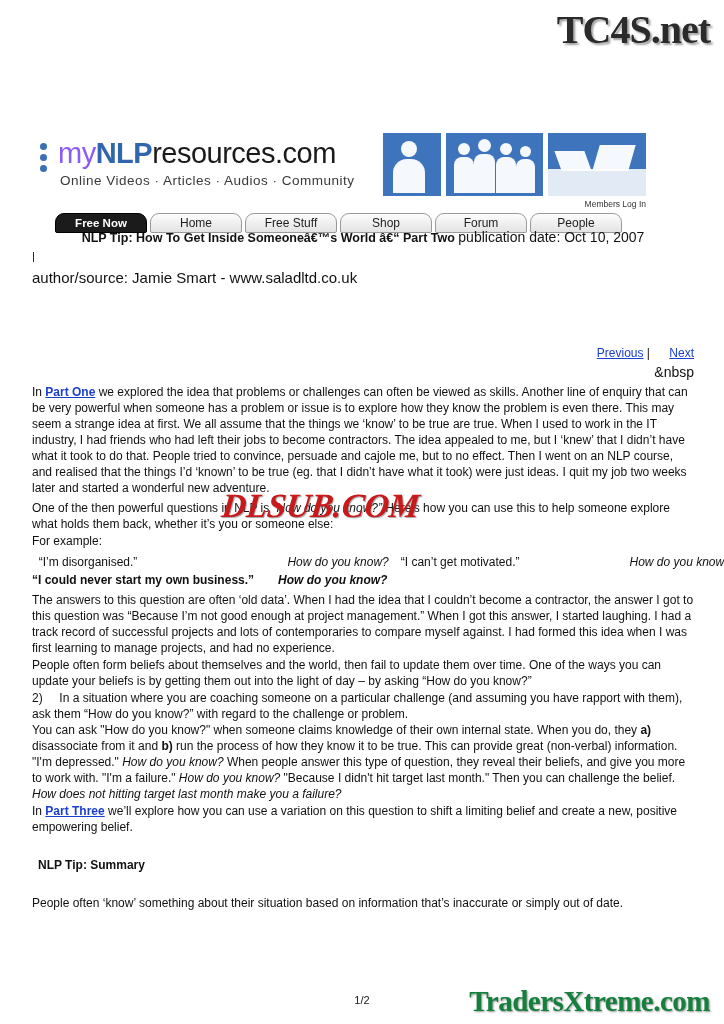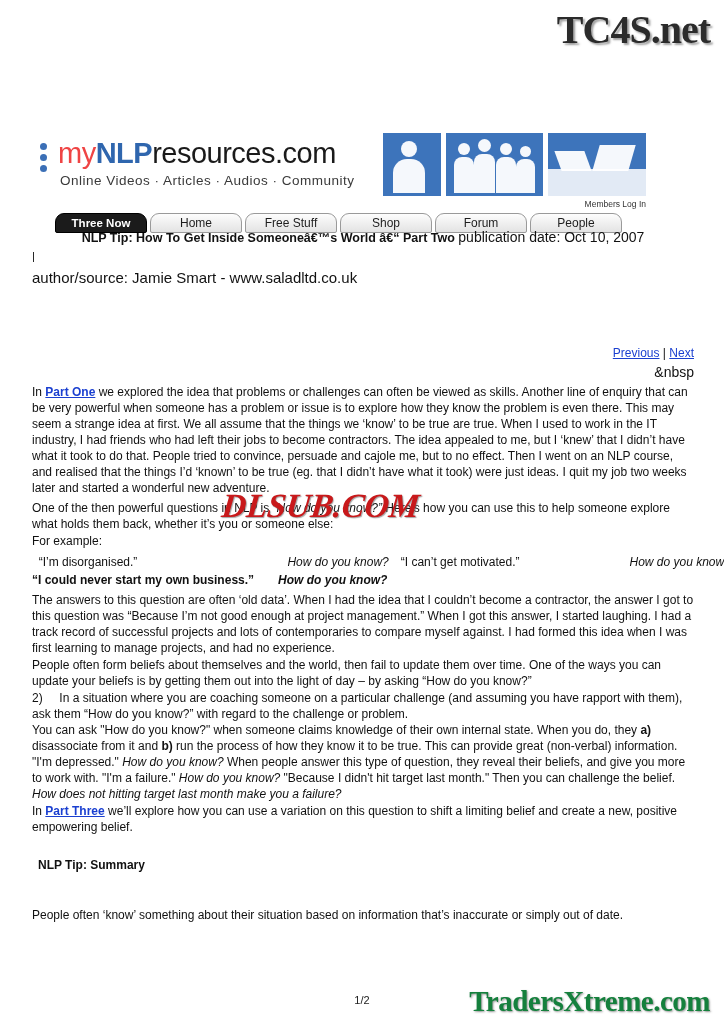--- a/index.html
+++ b/index.html
@@ -84,21 +84,21 @@
   }
   .logo-text {
     position: absolute;
     left: 20px;
     top: 4px;
     font-family: "Liberation Sans", sans-serif;
     font-size: 29px;
     letter-spacing: -0.5px;
     white-space: nowrap;
   }
-  .logo-text .my { color: #ef4444; }
+  .logo-text .my { color: #8b5cf6; }
   .logo-text .nlp { color: #2f66ae; font-weight: bold; }
   .logo-text .res { color: #1a1a1a; }
   .logo-tagline {
     position: absolute;
     left: 22px;
     top: 40px;
     font-size: 13.5px;
     color: #3a3a3a;
     letter-spacing: 0.5px;
     white-space: nowrap;
@@ -191,20 +191,21 @@
 
   .prevnext {
     margin-top: 58px;
     text-align: right;
     font-size: 12px;
   }
   .prevnext a {
     color: #1a3fd0;
     text-decoration: underline;
     cursor: pointer;
+    margin-left: 16px;
   }
   .nbsp-line {
     text-align: right;
     font-size: 14px;
     margin-top: 1px;
   }
 
   p.body {
     margin: 4px 0 0 0;
     text-align: left;
@@ -224,21 +225,21 @@
     font-size: 12px;
     white-space: pre;
   }
   .summary-head {
     margin-top: 22px;
     font-weight: bold;
     font-size: 12px;
     padding-left: 6px;
   }
   .summary-body {
-    margin-top: 34px;
+    margin-top: 22px;
     font-size: 12px;
   }
 
   .pagenum {
     position: absolute;
     left: 0;
     right: 0;
     bottom: 18px;
     text-align: center;
     font-size: 11px;
@@ -283,21 +284,21 @@
       <div class="sil" style="left:0px;top:36px;width:98px;height:27px;opacity:0.85;"></div>
       <div class="sil" style="left:10px;top:18px;width:30px;height:20px;transform:skewX(20deg);"></div>
       <div class="sil" style="left:48px;top:12px;width:36px;height:26px;transform:skewX(-16deg);"></div>
     </div>
   </div>
 
   <div class="members">Members Log In</div>
 </div>
 
 <div class="nav">
-  <div class="nav-btn join">Three Now</div>
+  <div class="nav-btn join">Free Now</div>
   <div class="nav-btn">Home</div>
   <div class="nav-btn">Free Stuff</div>
   <div class="nav-btn">Shop</div>
   <div class="nav-btn">Forum</div>
   <div class="nav-btn">People</div>
 </div>
 
 <div class="doc">
 
   <p class="title-line">

